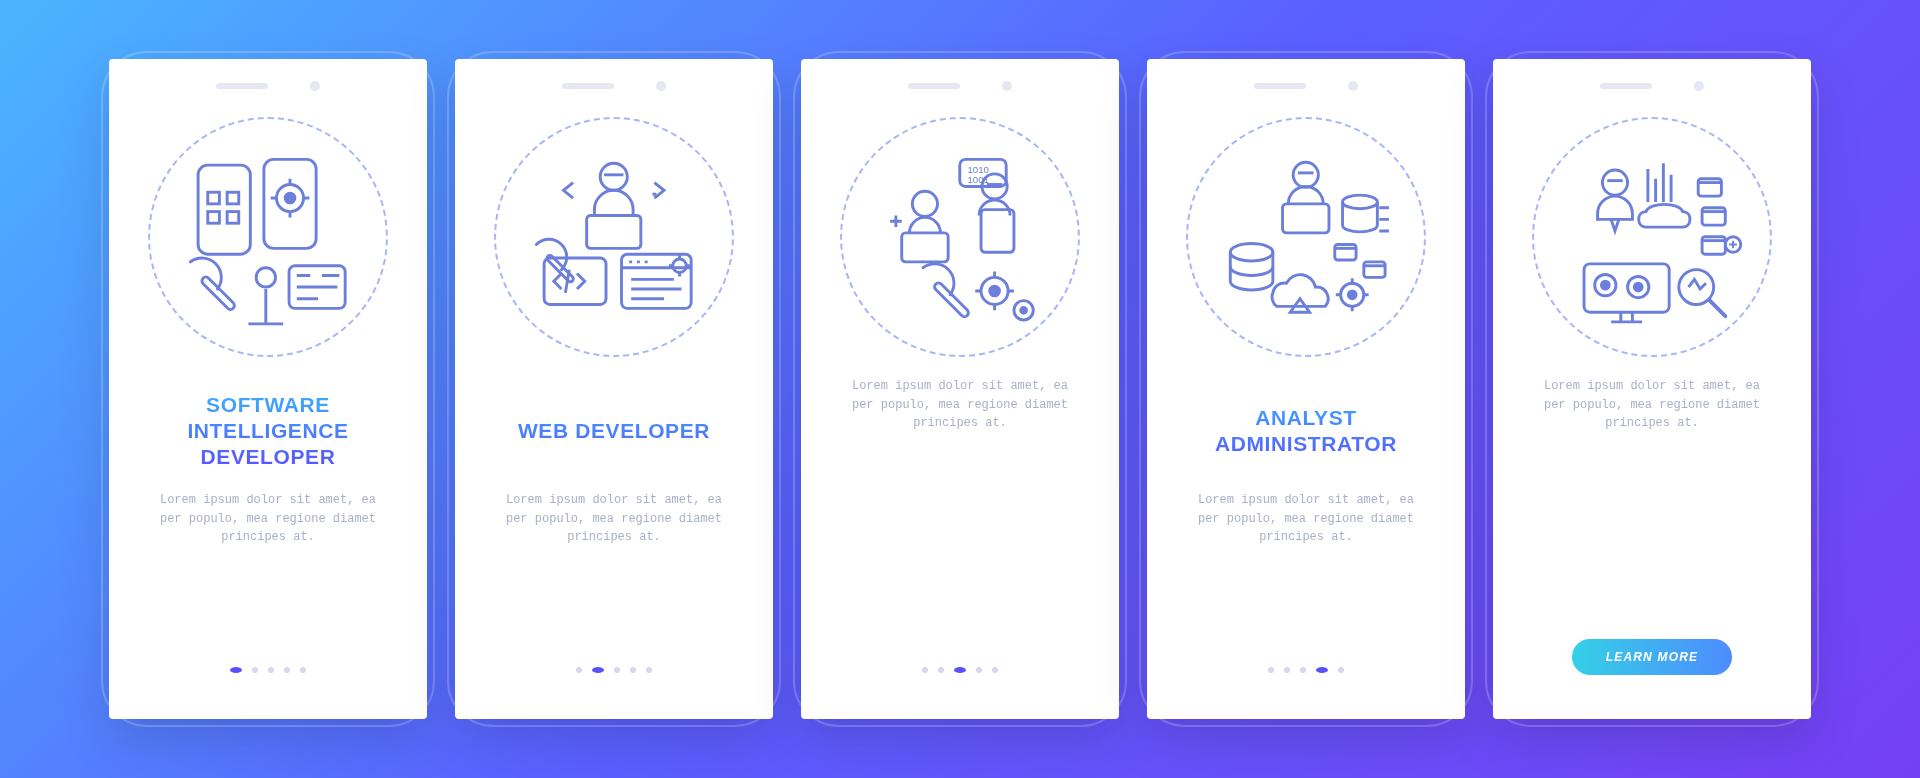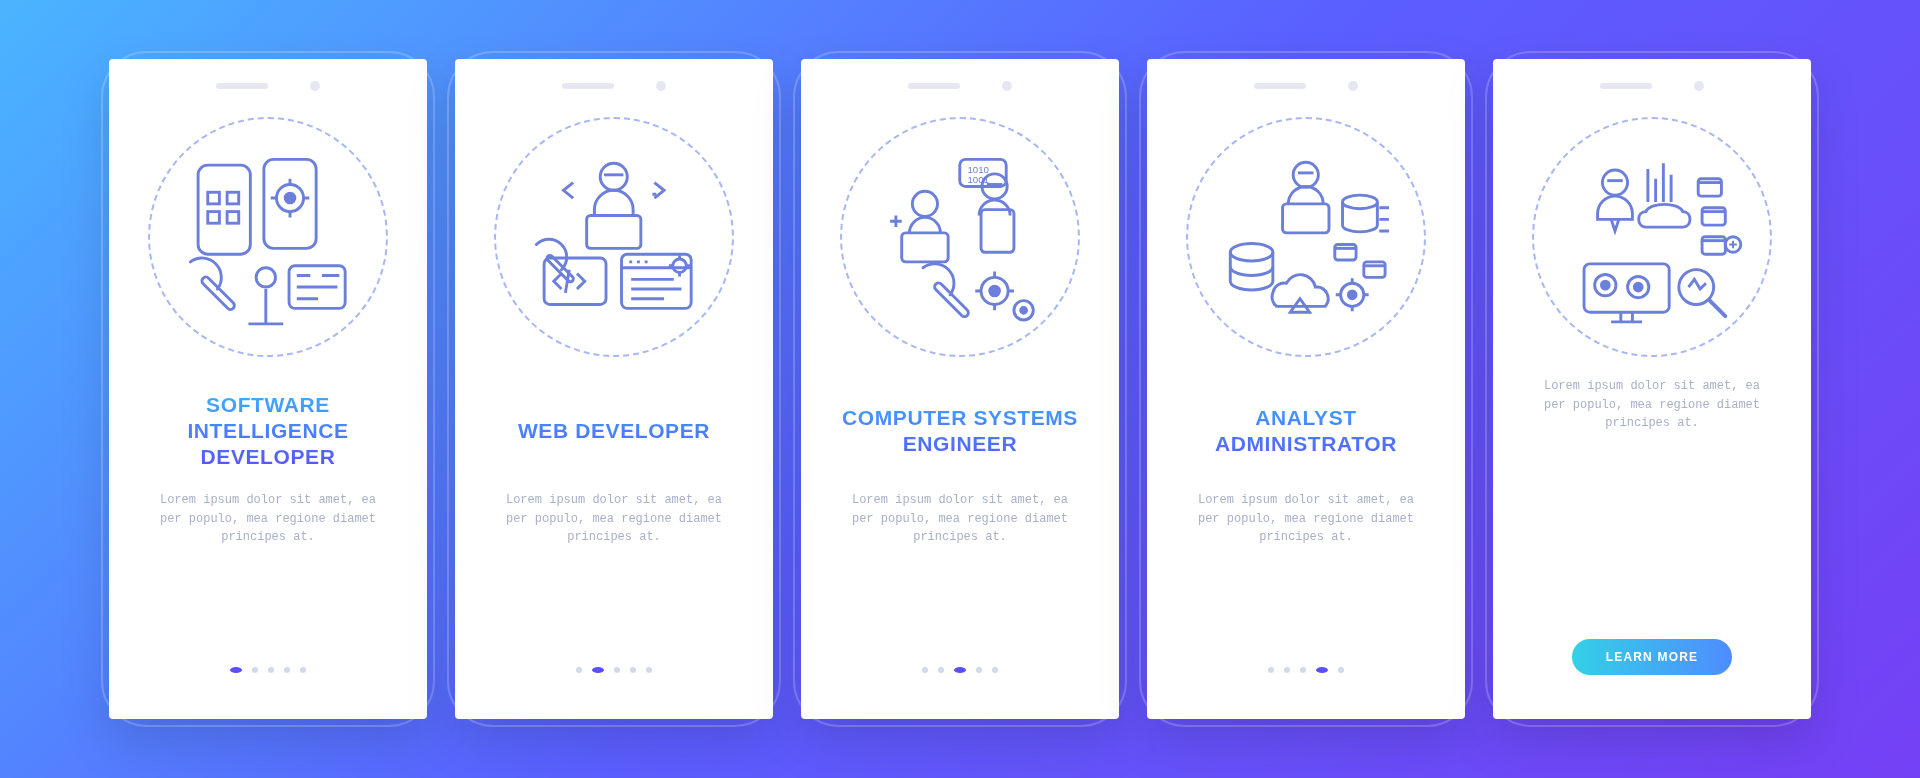--- a/index.html
+++ b/index.html
@@ -109,20 +109,21 @@
     margin-bottom: 26px;
     padding: 11px 34px;
     border: none;
     border-radius: 24px;
     background: linear-gradient(90deg, #34D0E6 0%, #4E8CFF 100%);
     color: #fff;
     font-size: 12px;
     font-weight: 700;
     letter-spacing: 1.2px;
     cursor: pointer;
+    font-style: italic;
   }
 </style>
 </head>
 <body>
 
 <div class="phone">
   <div class="notch-bar">
       <div class="speaker"></div>
       <div class="camera"></div>
     </div>
@@ -210,21 +211,20 @@
       <text x="108" y="44" font-size="10" fill="#6B7FDB" stroke="none">1001</text>
       <path d="M62 132 a20 20 0 0 1 28 28" stroke-linecap="round"></path>
       <rect x="78" y="146" width="46" height="8" rx="4" transform="rotate(45 78 146)"></rect>
       <circle cx="136" cy="156" r="14"></circle>
         <circle cx="136" cy="156" r="5" fill="#6B7FDB"></circle>
       <path d="M136 142 v-6 m0 34 v6 m-14-20 h-6 m34 0 h6"></path>
       <circle cx="166" cy="176" r="10"></circle>
         <circle cx="166" cy="176" r="3" fill="#6B7FDB"></circle>
     </svg>
   </div>
-  <h2 class="title">COMPUTER SYSTEMS ENGINEER</h2>
   <p class="desc">Lorem ipsum dolor sit amet, ea per populo, mea regione diamet principes at.</p>
   <div class="dots">
     <span class="dot"></span>
     <span class="dot"></span>
     <span class="dot active"></span>
     <span class="dot"></span>
     <span class="dot"></span>
   </div>
 </div>
 

